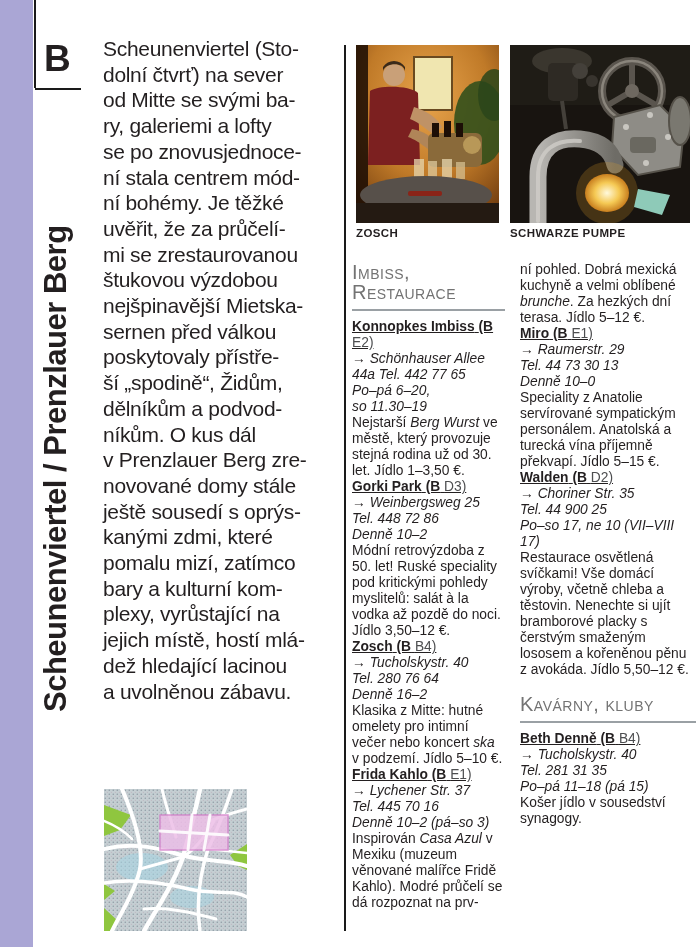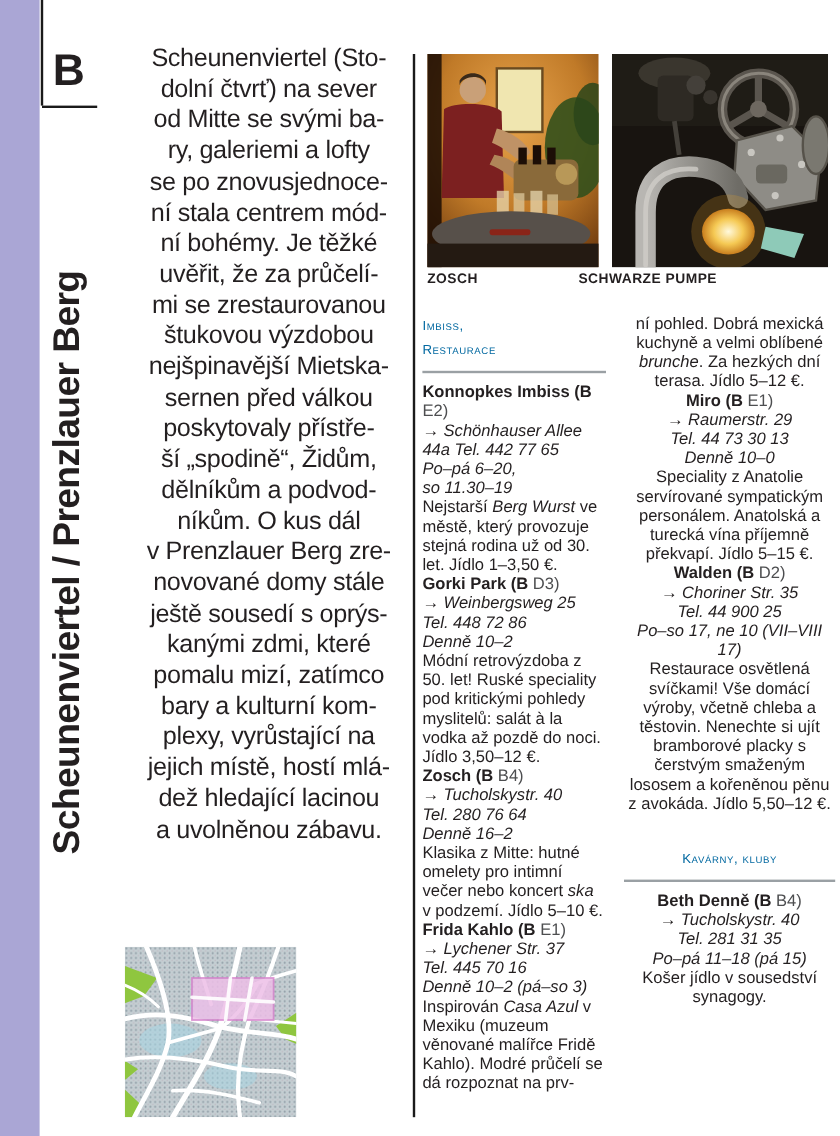--- a/index.html
+++ b/index.html
@@ -10,46 +10,46 @@
   .side-bar{position:absolute;left:0;top:0;width:33px;height:947px;}
   .tab-vline{position:absolute;left:34px;top:0;width:2px;height:88px;background:#1a1a1a;}
   .tab-hline{position:absolute;left:35px;top:88px;width:46px;height:2px;background:#1a1a1a;}
   .tab-letter{position:absolute;left:44px;top:40px;font-size:37px;font-weight:bold;line-height:1;}
   .chapter-title{position:absolute;left:38px;top:712px;width:622px;
                  transform:rotate(-90deg);transform-origin:0 0;
                  font-size:31px;font-weight:bold;letter-spacing:-0.5px;white-space:nowrap;}
 
   
   .intro{position:absolute;left:103px;top:36px;width:242px;
-         font-size:21px;line-height:25.7px;letter-spacing:-0.3px;white-space:pre-line;text-align:center;}
+         font-size:21px;line-height:25.7px;letter-spacing:-0.3px;white-space:pre-line;}
 
   
   .map-box{position:absolute;left:104px;top:789px;width:143px;height:142px;}
 
   
   .divider{position:absolute;left:344px;top:45px;width:2px;height:886px;background:#1a1a1a;}
 
   
   .photo{position:absolute;top:45px;height:178px;overflow:hidden;}
   .photo.p1{left:356px;width:143px;}
   .photo.p2{left:510px;width:180px;}
   .caption{position:absolute;top:227px;font-size:11.5px;font-weight:bold;letter-spacing:0.4px;}
   .caption.c1{left:356px;}
-  .caption.c2{left:482px;}
+  .caption.c2{left:510px;}
 
   
   .col{position:absolute;top:262px;font-size:13.8px;line-height:16px;}
   .col1{left:352px;width:153px;}
-  .col2{left:520px;width:176px;text-align:center;}
-  .sec-h{font-variant:small-caps;color:#0369a1;font-size:11px;line-height:20px;
+  .col2{left:520px;width:176px;}
+  .sec-h{font-variant:small-caps;color:#737373;font-size:20px;line-height:20px;
          letter-spacing:0.5px;white-space:pre-line;margin:0;}
-  .sec-h.later{margin-top:28px;}
+  .sec-h.later{margin-top:16px;}
   .sec-rule{border:0;border-top:2px solid #9aa0a4;margin:7px 0 8px 0;}
   p{margin:0;}
-  .ename{font-weight:bold;}
+  .ename{font-weight:bold;text-decoration:underline;}
   .refg{font-weight:normal;color:#4d4e50;}
   .contact{font-style:italic;white-space:pre-line;}
   .desc .it{font-style:italic;}
 </style>
 </head>
 <body>
 
 <div id="page">
 
   <div class="side-bar" style="background:#aaa6d5;"></div>

